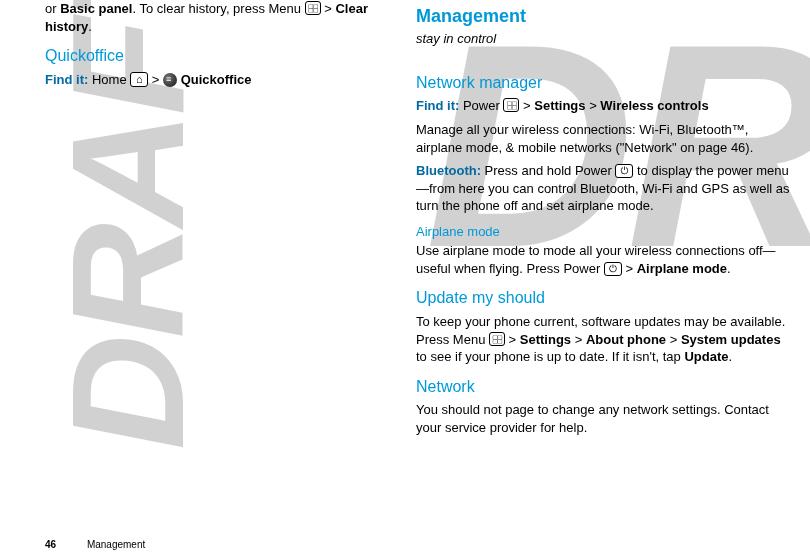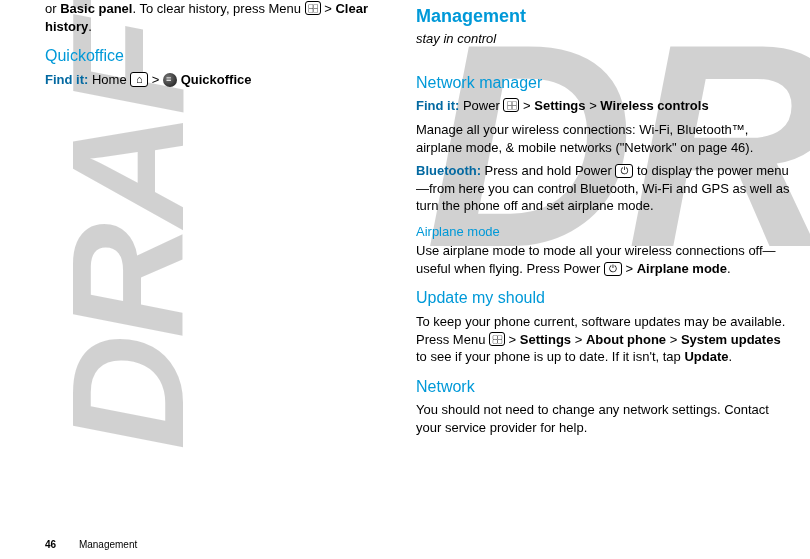--- a/index.html
+++ b/index.html
@@ -113,21 +113,21 @@
   }
   .footer {
     position: absolute;
     bottom: 8px;
     left: 45px;
     font-size: 10px;
     color: #000;
   }
   .footer .pageno {
     font-weight: 700;
-    margin-right: 20px;
+    margin-right: 28px;
   }
 </style>
 </head>
 <body>
 
 <div class="watermark wm-left">DRAFT</div>
 <div class="watermark wm-right">DRAFT</div>
 
 <div class="columns">
 
@@ -159,20 +159,20 @@
     <p>
       <span>Use airplane mode to mode all your wireless connections off—useful when flying. Press Power </span><span class="key key-power"></span><span> &gt; </span><span class="bold">Airplane mode</span><span>.</span>
     </p>
 
     <div class="h-sub">Update my should</div>
     <p>
       <span>To keep your phone current, software updates may be available. Press Menu </span><span class="key key-menu"></span><span> &gt; </span><span class="bold">Settings</span><span> &gt; </span><span class="bold">About phone</span><span> &gt; </span><span class="bold">System updates</span><span> to see if your phone is up to date. If it isn't, tap </span><span class="bold">Update</span><span>.</span>
     </p>
 
     <div class="h-sub">Network</div>
-    <p>You should not need to change any network settings. Contact your service provider for help.</p>
+    <p>You should not page to change any network settings. Contact your service provider for help.</p>
   </div>
 </div>
 
 <div class="footer">
   <span class="pageno">46</span>
   <span>Management</span>
 </div>
 
 </body></html>

